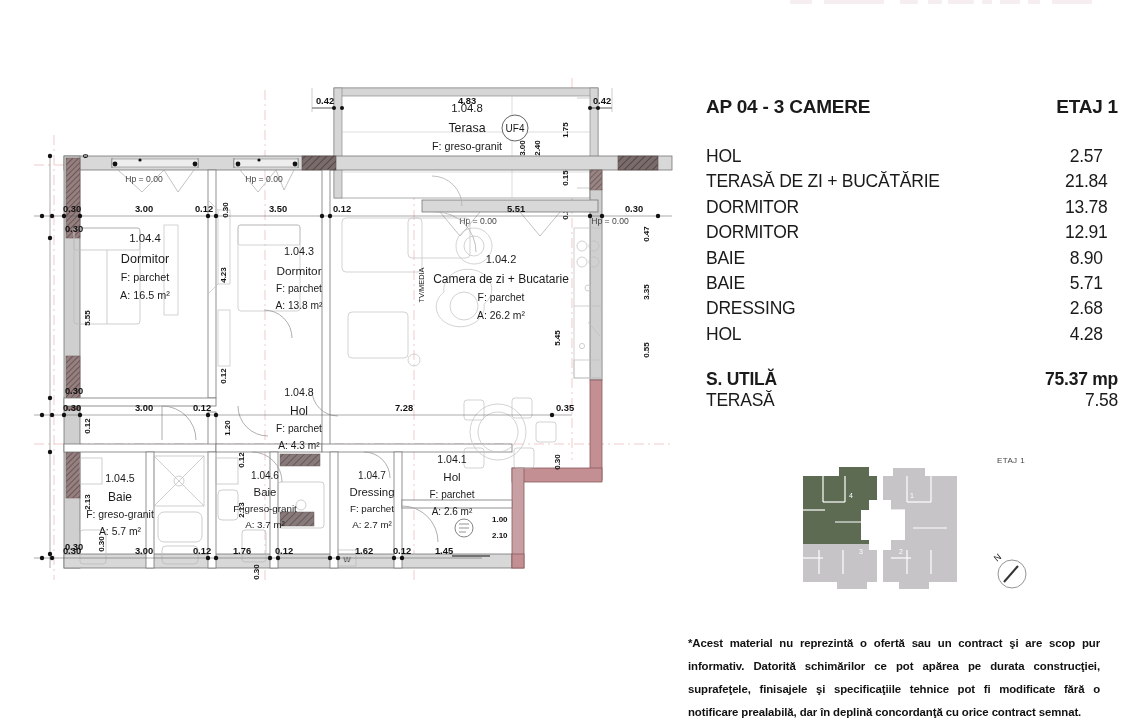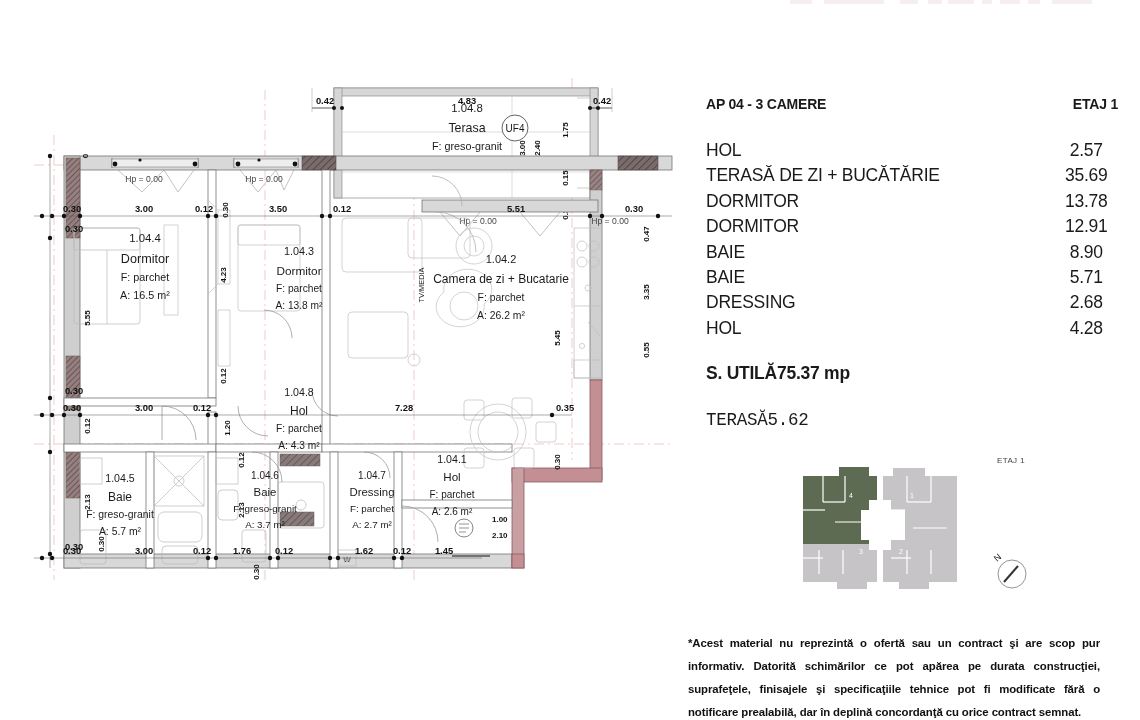--- a/index.html
+++ b/index.html
@@ -21,36 +21,36 @@
   .header-remnant span{
     position:absolute;top:0;height:4px;background:#c9a0a8;border-radius:1px;
   }
 
   
   .info{
     position:absolute;left:706px;top:96px;width:412px;
   }
   .info-title-row{
     display:flex;justify-content:space-between;align-items:baseline;
-    font-weight:bold;font-size:14px;letter-spacing:-.2px;
+    font-weight:bold;font-size:19px;letter-spacing:-.2px;
     margin-bottom:26px;
   }
   .room-table{width:100%;border-collapse:collapse;}
   .room-table td{
     font-size:17.5px;line-height:25.4px;padding:0;vertical-align:baseline;
     letter-spacing:-.25px;white-space:nowrap;
   }
   .room-table td.val{text-align:center;font-variant-numeric:tabular-nums;}
   .totals{margin-top:22px;}
   .total-row{
-    display:flex;align-items:baseline;
+    display:flex;justify-content:space-between;align-items:baseline;
     font-size:17.5px;letter-spacing:-.25px;
   }
   .total-row.bold{font-weight:bold;}
-  .total-row.spaced{margin-top:26px;font-family:Liberation Mono, monospace;}
+  .total-row.spaced{}
 
   
   .keyplan{position:absolute;left:795px;top:450px;width:230px;height:150px;}
   .keyplan .etaj{
     position:absolute;right:0px;top:6px;font-size:8px;letter-spacing:.4px;color:#444;
   }
   .compass{
     position:absolute;left:196px;top:100px;width:42px;height:42px;
   }
 
@@ -507,21 +507,21 @@
     </div>
 
     <table class="room-table">
       <tbody>
         <tr>
           <td>HOL</td>
           <td class="val">2.57</td>
         </tr>
         <tr>
           <td>TERASĂ DE ZI + BUCĂTĂRIE</td>
-          <td class="val">35.69</td>
+          <td class="val">21.84</td>
         </tr>
         <tr>
           <td>DORMITOR</td>
           <td class="val">13.78</td>
         </tr>
         <tr>
           <td>DORMITOR</td>
           <td class="val">12.91</td>
         </tr>
         <tr>
@@ -543,21 +543,21 @@
       </tbody>
     </table>
 
     <div class="totals">
       <div class="total-row bold">
         <span>S. UTILĂ</span>
         <span>75.37 mp</span>
       </div>
       <div class="total-row spaced">
         <span>TERASĂ</span>
-        <span>5.62</span>
+        <span>7.58</span>
       </div>
     </div>
   </div>
 
   <div class="keyplan">
     <span class="etaj">ETAJ 1</span>
     <svg width="200" height="150" viewBox="0 0 200 150" xmlns="http://www.w3.org/2000/svg">
 
       <g fill="#c6c4c6">
         <rect x="98" y="18" width="32" height="8"></rect>

